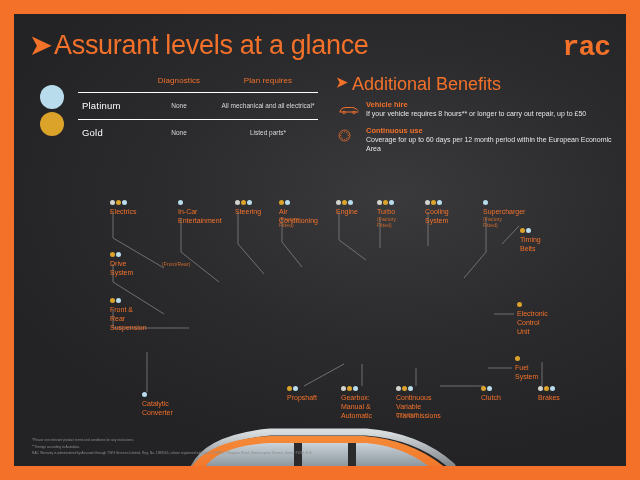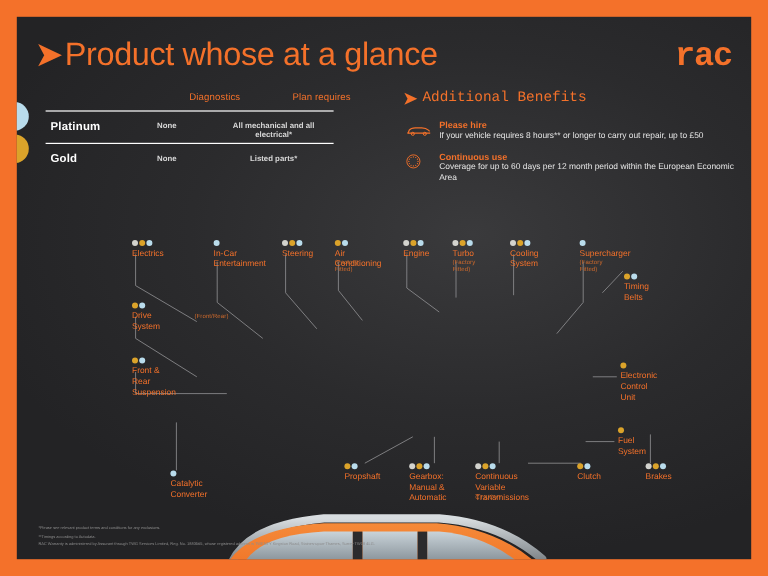--- a/index.html
+++ b/index.html
@@ -37,21 +37,21 @@
   #table{position:absolute;left:24px;top:62px;width:280px;}
   .thead{position:relative;height:16px;}
   .th{
     position:absolute;top:0;font-size:8px;color:#f4712a;text-align:center;
     letter-spacing:.1px;
   }
   .th.diag{left:110px;width:62px;}
   .th.plan{left:180px;width:100px;}
   .trow{
     position:relative;height:26px;border-top:1px solid #ffffff;
-    width:240px;font-weight:bold;
+    margin-left:40px;width:240px;
   }
   .trow.last{border-bottom:1px solid #ffffff;}
   .dot-big{
     position:absolute;left:-38px;top:-8px;width:24px;height:24px;border-radius:50%;
   }
   .lvl{
     position:absolute;left:4px;top:7px;font-size:9.5px;color:#ffffff;
     letter-spacing:.2px;
   }
   .cell-diag{
@@ -59,23 +59,22 @@
     font-size:6.5px;color:#d9d9d9;
   }
   .cell-plan{
     position:absolute;left:140px;top:9px;width:100px;text-align:center;
     font-size:6.5px;color:#d9d9d9;
   }
 
   
   #benefits{position:absolute;left:322px;top:60px;width:280px;}
   #ben-title{
-    position:absolute;left:16px;top:0;font-size:12px;color:#f4712a;
+    position:absolute;left:16px;top:0;font-size:18px;color:#f4712a;
     white-space:nowrap;
-    font-family:Liberation Mono, monospace;
   }
   #ben-chev{left:0px;top:0px;font-size:14px;position:absolute;color:#f4712a;font-weight:700;}
   .ben{position:absolute;left:0;width:280px;}
   .ben-ic{
     position:absolute;left:2px;top:2px;width:22px;height:12px;
   }
   .ben-h{
     position:absolute;left:30px;top:0;font-size:7.5px;color:#f4712a;font-weight:700;
   }
   .ben-b{
@@ -110,21 +109,21 @@
     font-size:3.3px;color:#8d8d8d;line-height:1.9;
   }
 </style>
 </head>
 <body>
 
 <div id="poster">
 
   <div id="header">
     <span class="chev" style="left:16px;top:18px;">➤</span>
-    <div id="title">Product whose at a glance</div>
+    <div id="title">Assurant levels at a glance</div>
     <div id="logo">rac</div>
   </div>
 
   <div id="table">
     <div class="thead">
       <div class="th diag">Diagnostics</div>
       <div class="th plan">Plan requires</div>
     </div>
 
     <div class="trow">
@@ -149,21 +148,21 @@
 
     <div class="ben" style="top:26px;">
       <span class="ben-ic">
         <svg viewBox="0 0 44 20" width="22" height="12">
           <path d="M4 14 L6 9 Q9 5 16 5 L27 5 Q34 5 38 9 L40 11" fill="none" stroke="#f4712a" stroke-width="2"></path>
           <path d="M3 14 L41 14" stroke="#f4712a" stroke-width="2"></path>
           <circle cx="12" cy="15" r="2.6" fill="none" stroke="#f4712a" stroke-width="1.6"></circle>
           <circle cx="32" cy="15" r="2.6" fill="none" stroke="#f4712a" stroke-width="1.6"></circle>
         </svg>
       </span>
-      <div class="ben-h">Please hire</div>
+      <div class="ben-h">Vehicle hire</div>
       <div class="ben-b">If your vehicle requires 8 hours** or longer to carry out repair, up to £50</div>
     </div>
 
     <div class="ben" style="top:52px;">
       <span class="ben-ic">
         <svg viewBox="0 0 20 20" width="13" height="13">
           <circle cx="10" cy="10" r="8.4" fill="none" stroke="#f4712a" stroke-width="1.2"></circle>
           <g fill="#f4712a">
             <circle cx="10" cy="4.2" r=".8"></circle>
               <circle cx="13" cy="5" r=".8"></circle>

